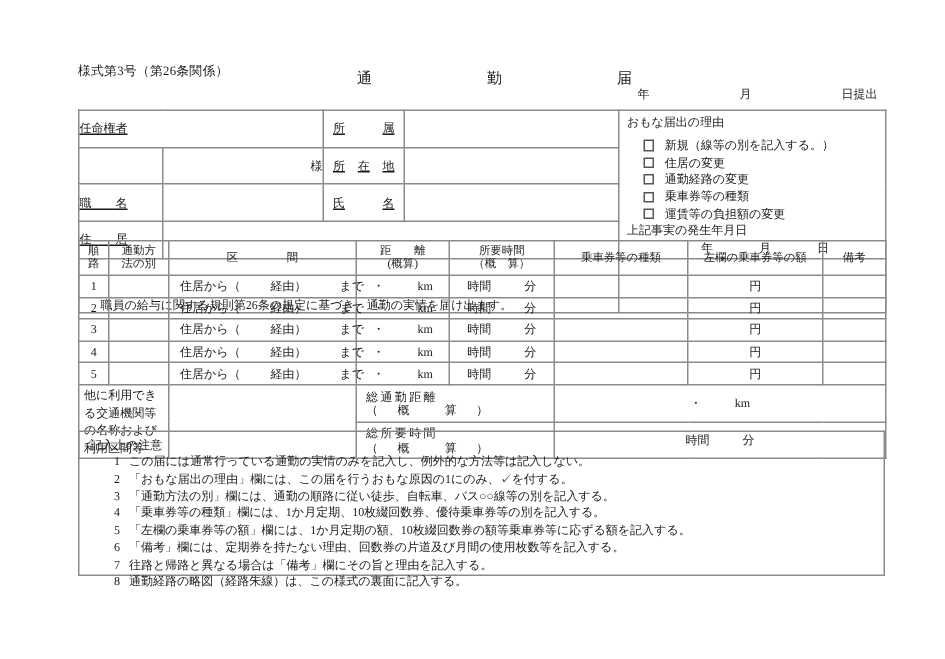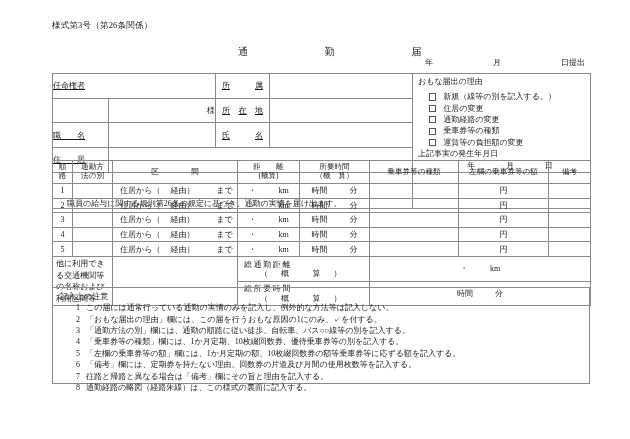--- a/index.html
+++ b/index.html
@@ -19,21 +19,21 @@
     position: absolute;
     left: 0; top: 0;
     width: 630px;
     height: 439px;
   }
 
   
   .form-no {
     position: absolute;
     left: 52px;
-    top: 20px;
+    top: 42px;
     font-size: 8.5px;
     letter-spacing: 0.2px;
     white-space: nowrap;
   }
   .doc-title {
     position: absolute;
     left: 200px;
     top: 45px;
     width: 260px;
     font-size: 10px;
@@ -136,21 +136,21 @@
     display: flex;
     justify-content: space-around;
     padding: 0 4px;
   }
   .seg {
     display: flex;
     font-size: 8px;
     padding-left: 7px;
   }
   .seg .a { white-space: nowrap; }
-  .seg .b { margin-left: 10px; white-space: nowrap; }
+  .seg .b { margin-left: 20px; white-space: nowrap; }
   .seg .c { margin-left: 22px; white-space: nowrap; }
   .km-cell {
     display: flex;
     justify-content: center;
     font-size: 8px;
   }
   .km-cell .dot { margin-right: 22px; }
   .time-cell {
     display: flex;
     justify-content: center;
@@ -164,21 +164,21 @@
     padding: 1px 3px;
   }
   .sum-label {
     display: flex;
     justify-content: space-between;
     font-size: 8px;
     padding: 0 9px 0 6px;
     letter-spacing: 1.6px;
     flex-direction: column;
   }
-  .sum-label .paren { letter-spacing: 2.5px; text-align: center; }
+  .sum-label .paren { letter-spacing: 2.5px; }
 
   
   #notes-box {
     position: absolute;
     left: 52px;
     top: 287px;
     width: 538px;
     height: 97px;
     border: 0.6px solid #8a8a8a;
     box-sizing: border-box;

